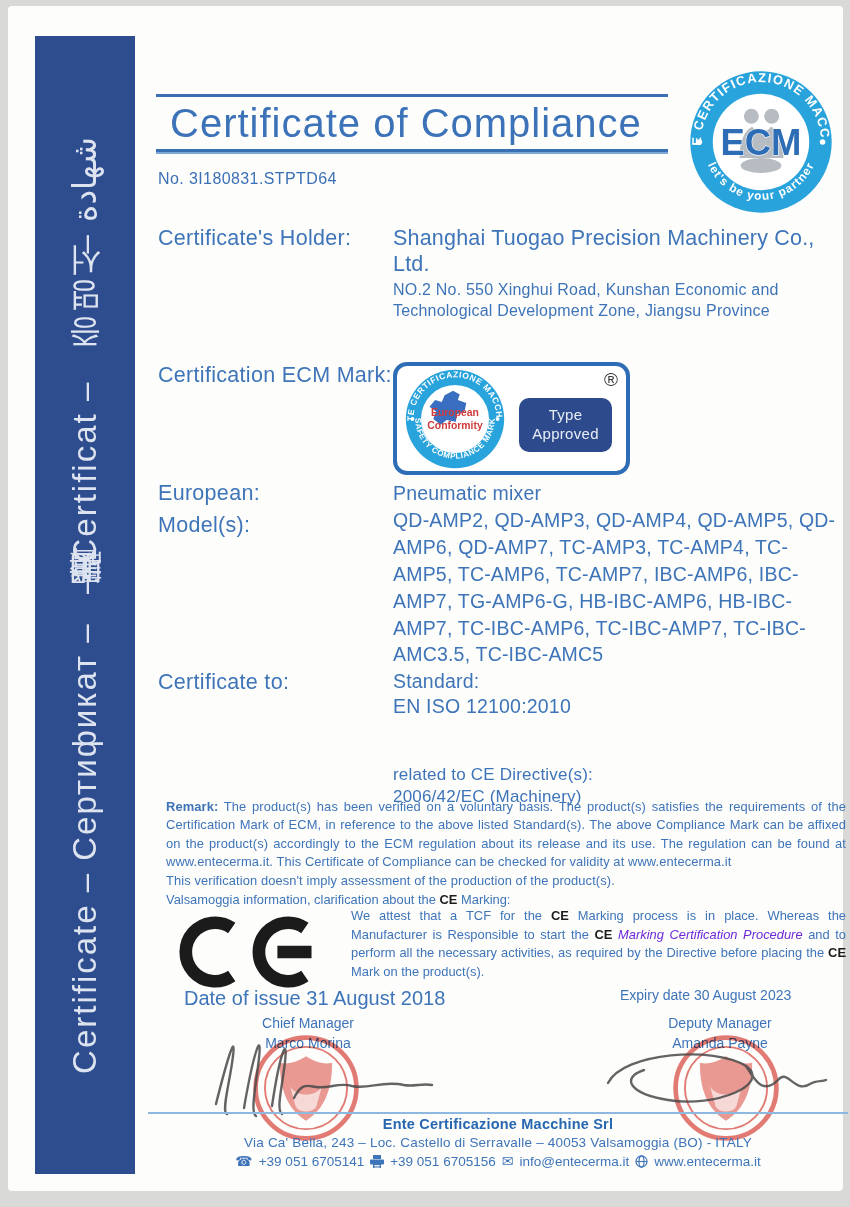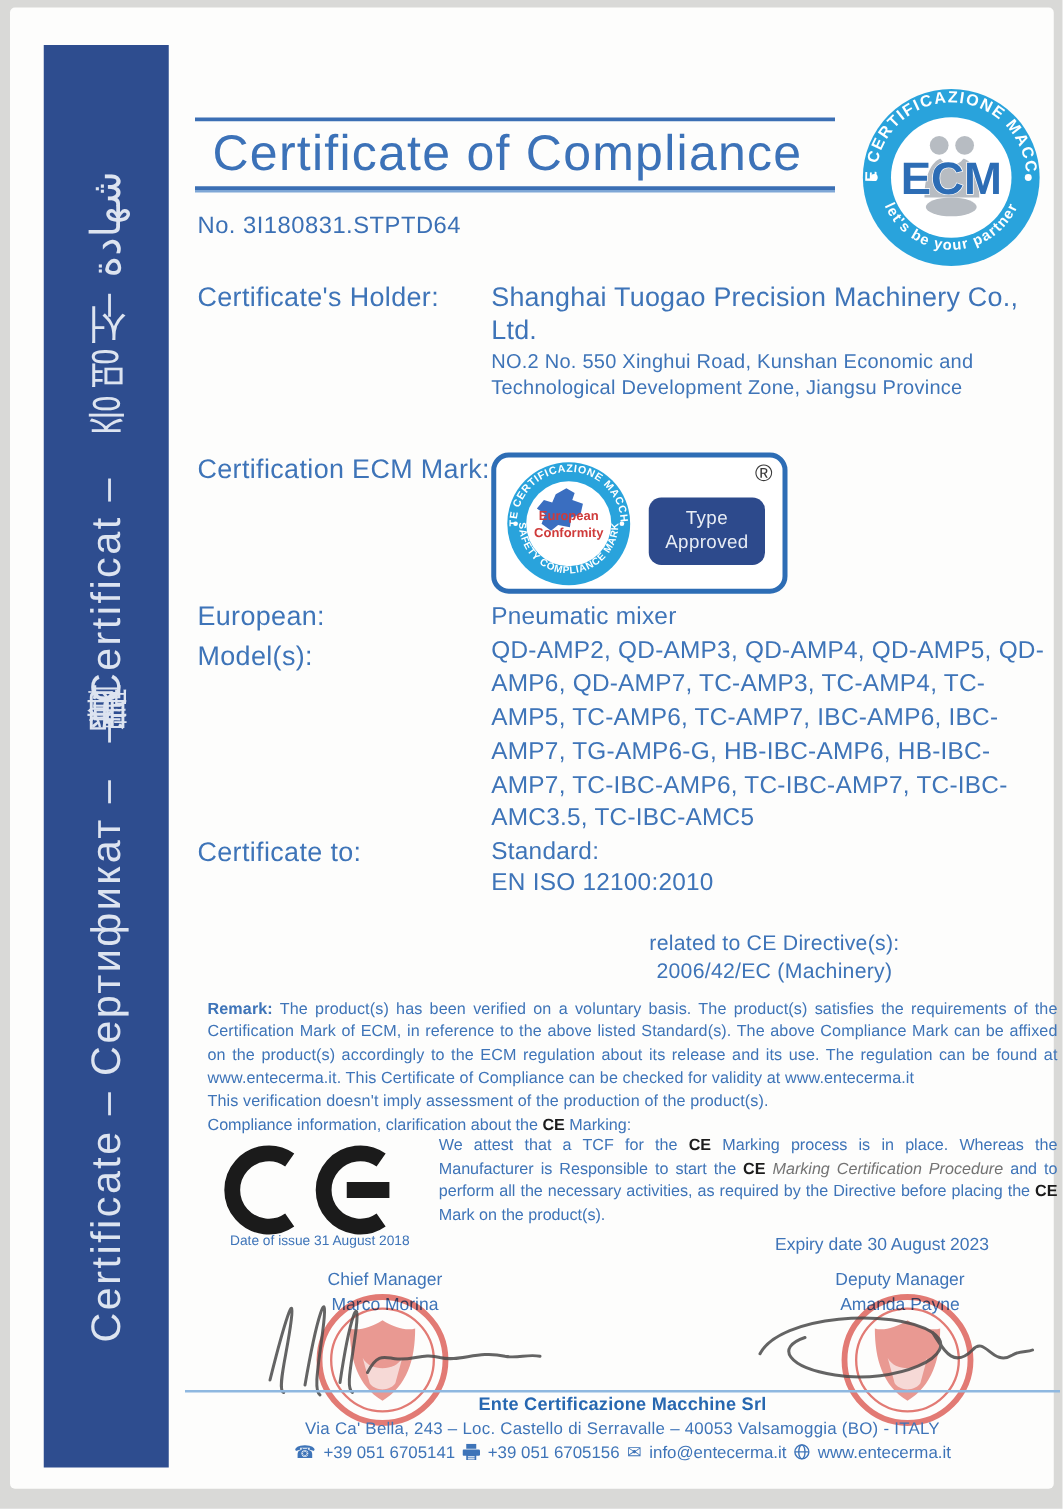--- a/index.html
+++ b/index.html
@@ -24,21 +24,21 @@
     color:#dde4f0; font-size:33px; letter-spacing:2px; white-space:nowrap;
   }
   
   .title-block { position:absolute; left:148px; top:88px; width:512px; }
   .rule-top { height:0; border-top:3px solid #3b6fb4; }
   .doc-title {
     color:#3c72b8; font-size:40px; font-weight:400; letter-spacing:1px;
     padding:4px 0 3px 14px; white-space:nowrap;
   }
   .rule-bottom { height:5px; border-top:3px solid #3b6fb4; border-bottom:2px solid #7fa7d6; }
-  .cert-no { position:absolute; left:150px; top:164px; color:#3b70b5; font-size:19px; letter-spacing:.4px; }
+  .cert-no { position:absolute; left:150px; top:164px; color:#3b70b5; font-size:16px; letter-spacing:.4px; }
 
   
   .ecm-logo { position:absolute; left:678px; top:61px; width:150px; height:150px; }
 
   
   .row { position:absolute; left:150px; width:688px; display:flex; }
   .lbl { flex:0 0 235px; color:#3e74b8; font-size:21.5px; line-height:1.25; letter-spacing:.3px; }
   .val { flex:1; color:#3e74b8; }
   .holder-row { top:219px; }
   .holder-name { font-size:21.5px; line-height:1.22; letter-spacing:.2px; }
@@ -57,43 +57,43 @@
     letter-spacing:.3px;
   }
   .registered { position:absolute; right:8px; top:3px; color:#3a3a3a; font-size:19px; }
 
   .product-row { top:474px; }
   .product-row .lbl div { margin-bottom:5px; }
   .product-val { font-size:19.5px; line-height:1.38; letter-spacing:.2px; }
 
   .verif-row { top:663px; }
   .verif-val { font-size:19.5px; line-height:1.3; letter-spacing:.2px; }
-  .directive { margin-top:24px; font-size:17px; line-height:1.32;text-align:center; }
+  .directive { margin-top:44px; font-size:17px; line-height:1.32; }
 
   
   .remark {
     position:absolute; left:158px; top:792px; width:680px;
     color:#3e74b8; font-size:12.9px; line-height:1.42; text-align:justify; letter-spacing:.1px;
   }
   .remark-line2 { text-align:left; margin-top:1px; }
   .f-b { font-weight:bold;margin-top:32px; }
-  .f-red { color:#737373; font-style:italic; }
+  .f-red { color:#6d28d9; font-style:italic; }
   .f-ce { font-weight:bold; color:#1c1c1c; letter-spacing:0; }
   .additional {
     position:absolute; left:158px; top:886px; width:680px;
     color:#3e74b8; font-size:12.9px;
   }
   .ce-row { position:absolute; left:158px; top:901px; width:680px; display:flex; }
   .ce-logo-wrap { flex:0 0 185px; padding:6px 0 0 8px; }
   .ce-paragraph {
     flex:1; color:#3e74b8; font-size:12.9px; line-height:1.45; text-align:justify;
   }
 
   
-  .date-issue { position:absolute; left:176px; top:981px; color:#3e74b8; font-size:11px; }
+  .date-issue { position:absolute; left:176px; top:981px; color:#3e74b8; font-size:20px; }
   .date-expiry { position:absolute; left:612px; top:981px; color:#3e74b8; font-size:14px; }
   .sig-block { position:absolute; top:1007px; width:240px; text-align:center; color:#3e74b8; font-size:14px; line-height:1.45; }
   .sig-left { left:180px; }
   .sig-right { left:592px; }
   .stamp { position:absolute; width:112px; height:112px; opacity:.8; mix-blend-mode:multiply; }
   .stamp-left { left:242px; top:1026px; }
   .stamp-right { left:662px; top:1026px; }
   .signature { position:absolute; opacity:.85; }
   .signature-left { left:198px; top:1018px; }
   .signature-right { left:588px; top:1032px; }
@@ -210,21 +210,21 @@
         <div>2006/42/EC (Machinery)</div>
       </div>
     </div>
   </div>
 
   <div class="remark">
     <div><span class="f-b">Remark:</span><span> The product(s) has been verified on a voluntary basis. The product(s) satisfies the requirements of the Certification Mark of ECM, in reference to the above listed Standard(s). The above Compliance Mark can be affixed on the product(s) accordingly to the ECM regulation about its release and its use. The regulation can be found at www.entecerma.it. This Certificate of Compliance can be checked for validity at www.entecerma.it</span></div>
     <div class="remark-line2">This verification doesn't imply assessment of the production of the product(s).</div>
   </div>
 
-  <div class="additional"><span>Compliance information, clarification about the </span><span class="f-ce">CE</span><span> Marking:</span></div>
+  <div class="additional"><span>Valsamoggia information, clarification about the </span><span class="f-ce">CE</span><span> Marking:</span></div>
   <div class="ce-row">
     <div class="ce-logo-wrap">
       <svg width="160" height="78" viewBox="0 0 160 80">
         <g fill="none" stroke="#1b1b1b" stroke-width="13">
           <path d="M 57.2 15.4 A 30 30 0 1 0 57.2 64.6"></path>
           <path d="M 132.2 15.4 A 30 30 0 1 0 132.2 64.6"></path>
           <path d="M 104 40 H 139"></path>
         </g>
       </svg>
     </div>

